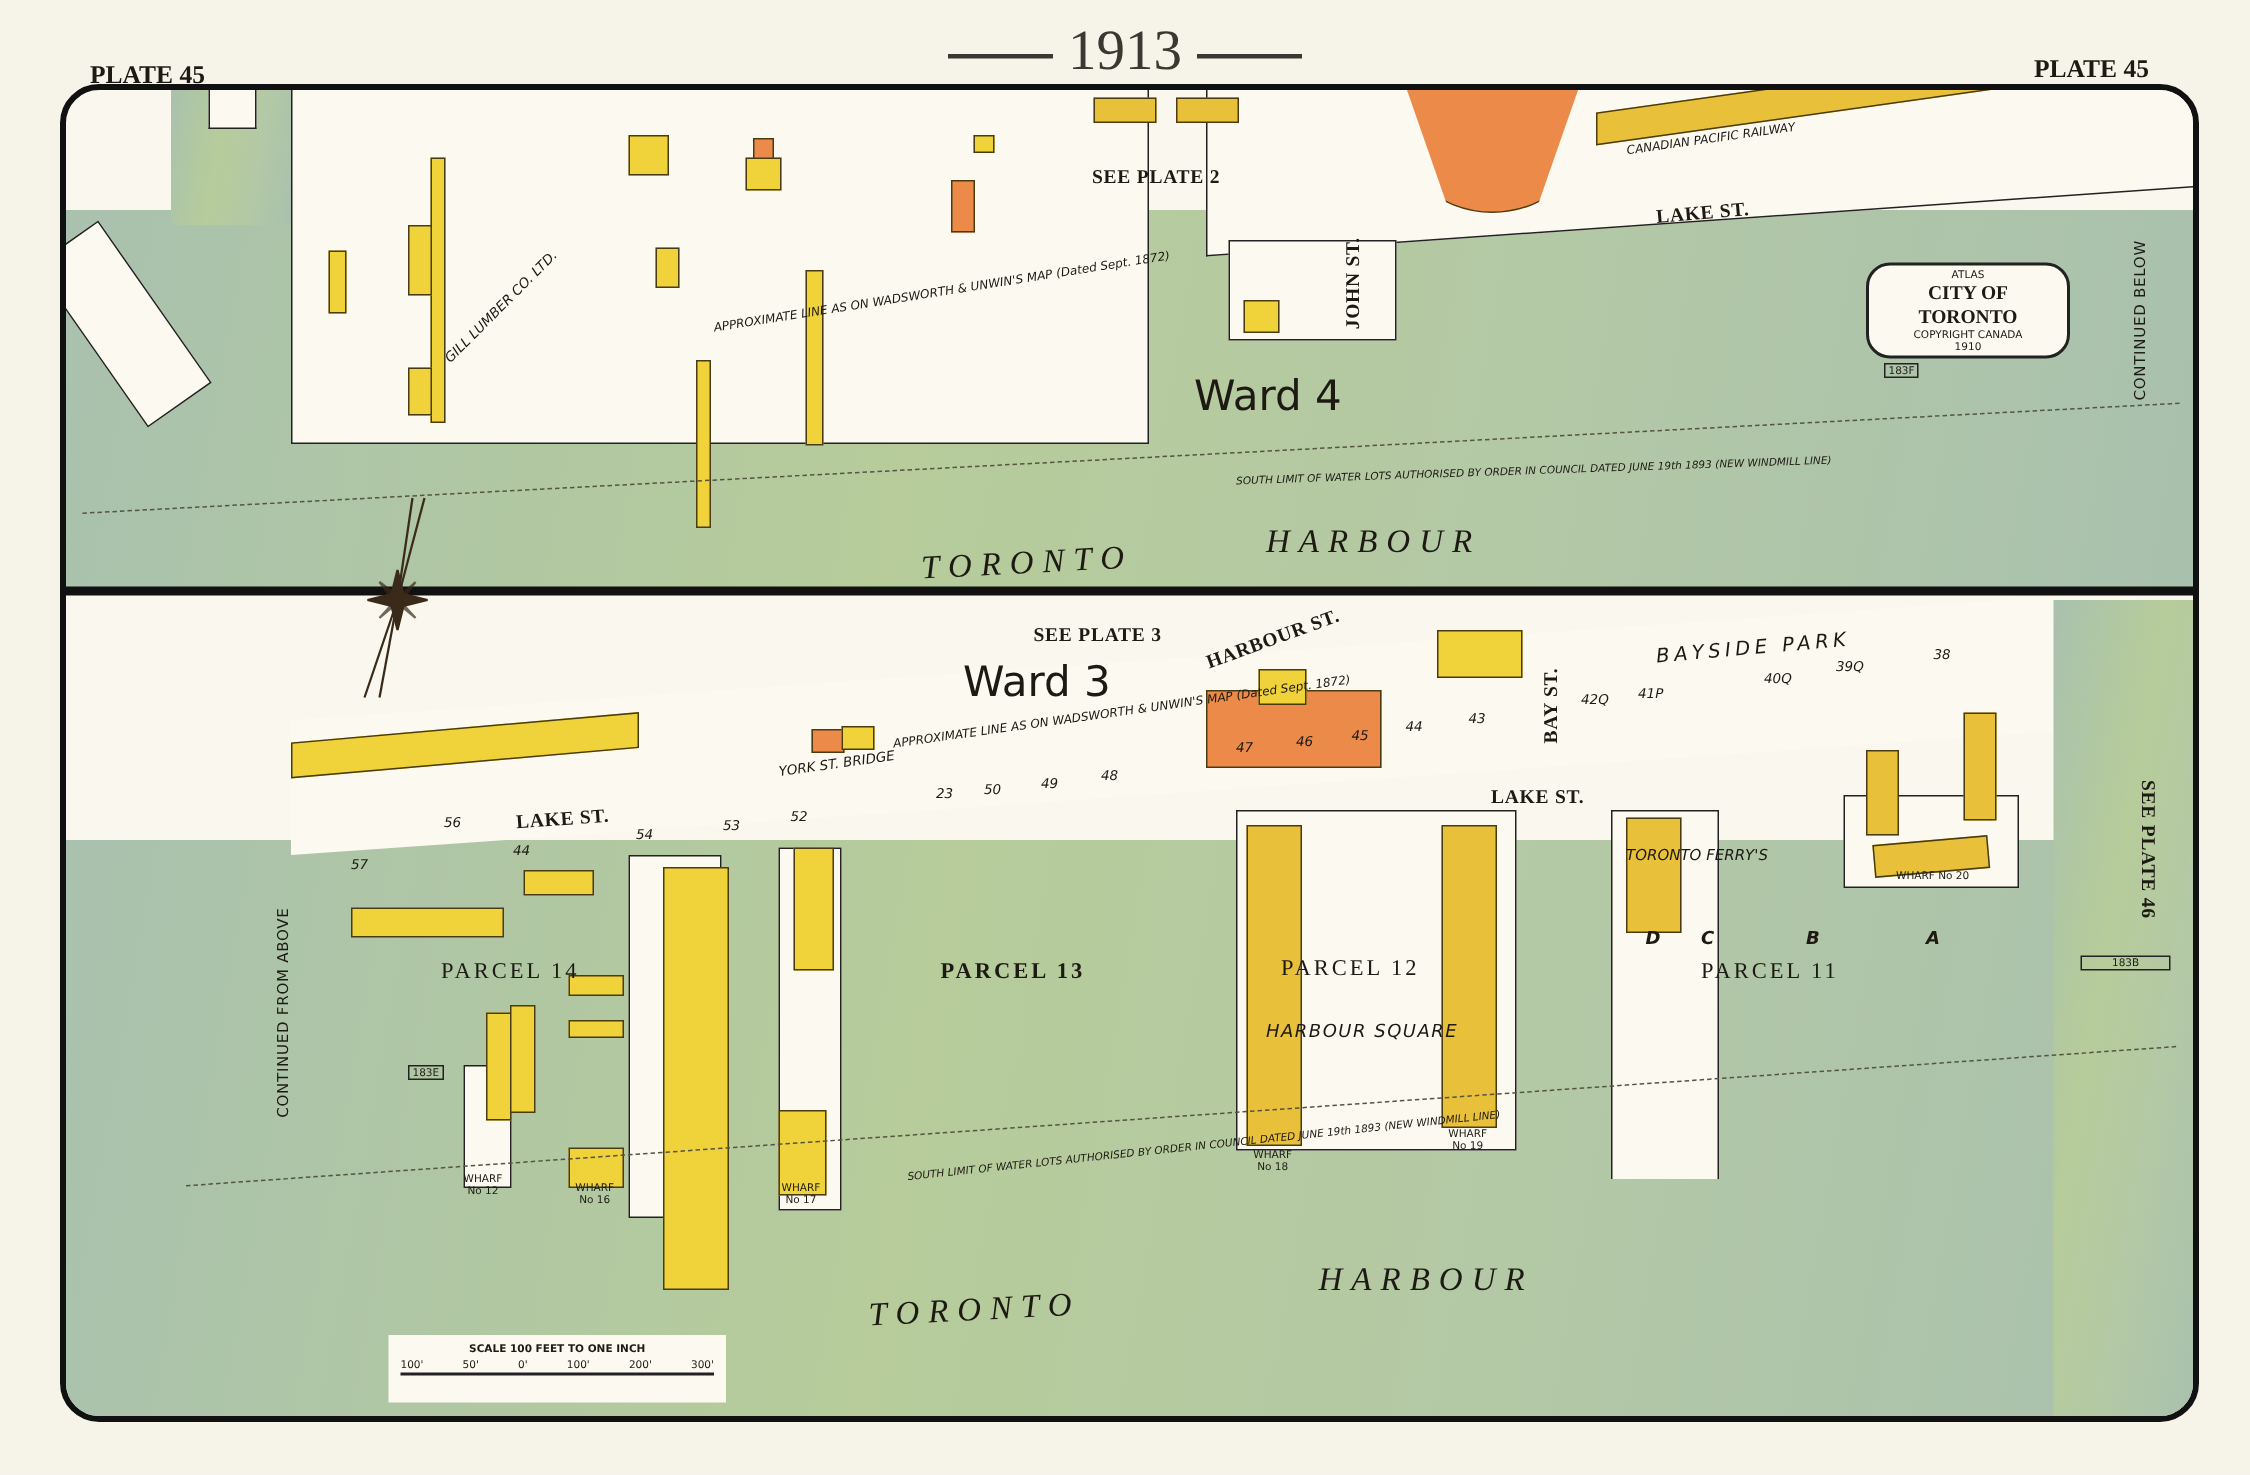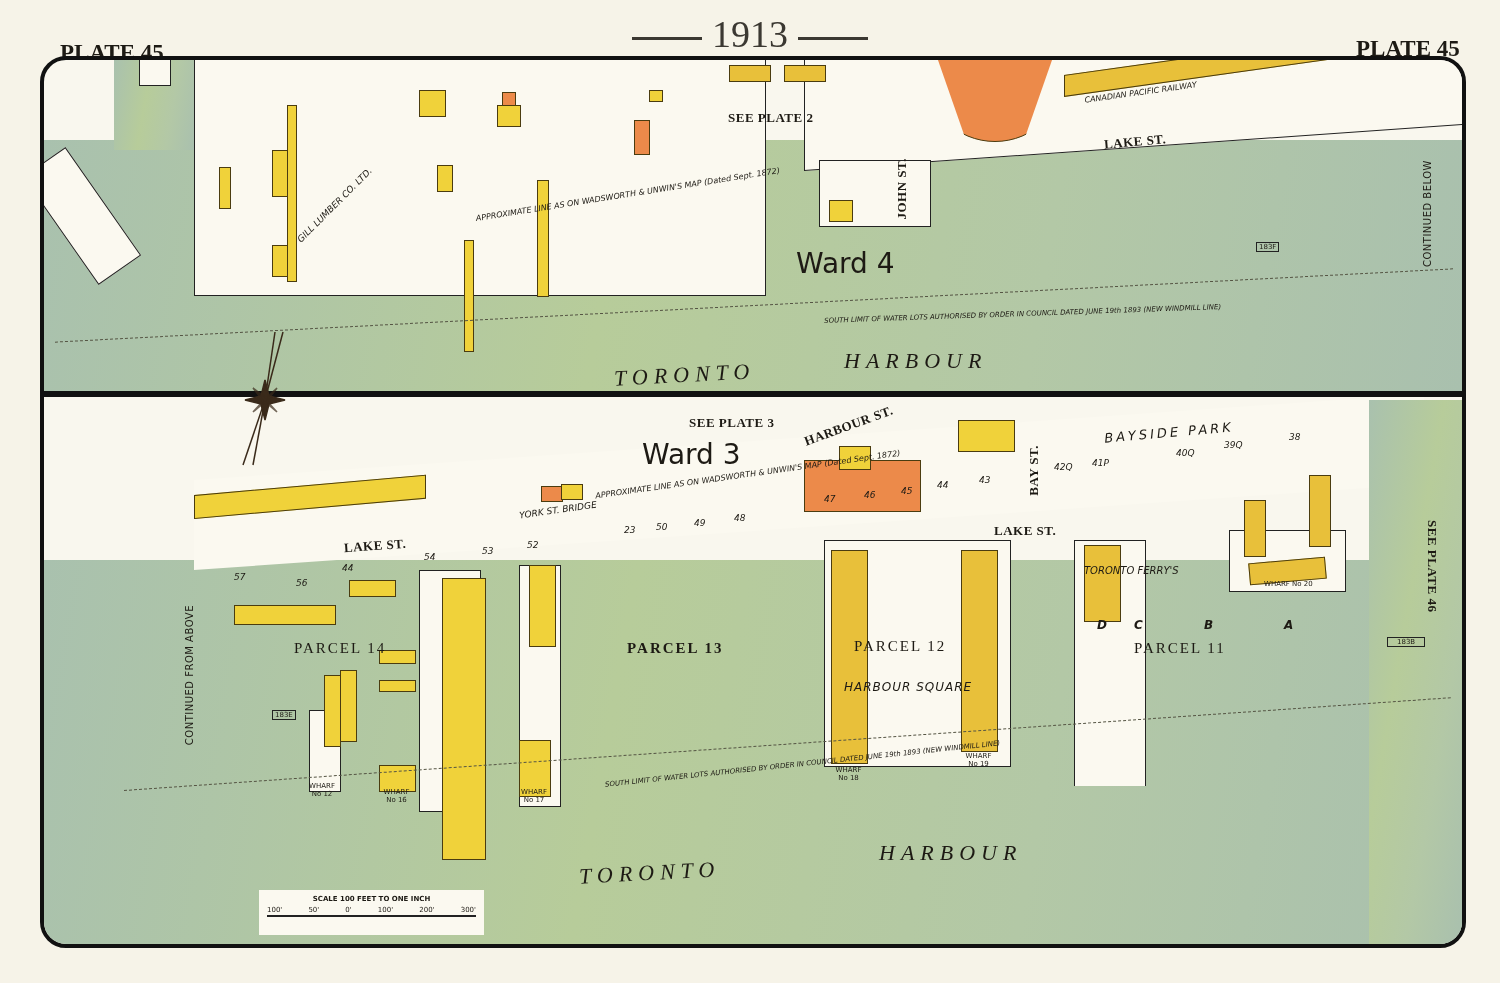--- a/index.html
+++ b/index.html
@@ -1,20 +1,20 @@
 <!DOCTYPE html>
 <html><head>
 <meta charset="utf-8">
 <style>
   html,body{margin:0;padding:0;}
   body{width:1500px;height:983px;background:#f6f3e8;position:relative;overflow:hidden;font-family:"DejaVu Serif",serif;color:#1d1a14;}
   .abs{position:absolute;}
   .year{left:0;top:12px;width:1500px;text-align:center;font-family:"Liberation Serif",serif;font-size:38px;color:#3b3832;}
   .year .dash{display:inline-block;width:70px;height:3px;background:#3b3832;vertical-align:middle;margin:0 10px;}
-  .plate{font-family:"Liberation Serif",serif;font-weight:bold;font-size:23px;}
+  .plate{font-family:"Liberation Serif",serif;font-weight:bold;font-size:17px;}
   .frame{left:40px;top:56px;width:1418px;height:884px;border:4px solid #111;border-radius:26px;overflow:hidden;background:#f9f7ee;}
   .divider{left:40px;top:391px;width:1422px;height:6px;background:#111;}
   .water{background:linear-gradient(100deg,#a9c1ae 0%,#b7cc9a 40%,#b3c8a6 70%,#a9c0ae 100%);}
   .bldY{background:#f0d23a;border:1.5px solid #4a3c10;}
   .bldO{background:#ec8a4a;border:1.5px solid #4a3c10;}
   .bldG{background:#e8c03a;border:1.5px solid #4a3c10;}
   .land{background:#fbf9f0;border:1.5px solid #222;}
   .lbl{font-family:"Liberation Serif",serif;font-weight:bold;font-size:13px;letter-spacing:.5px;}
   .ital{font-family:"Liberation Serif",serif;font-style:italic;letter-spacing:6px;font-size:22px;}
   .ward{font-family:"DejaVu Sans",sans-serif;font-size:28px;}
@@ -68,20 +68,26 @@
   <div class="abs lbl" style="left:684px;top:50px;">SEE PLATE 2</div>
   <div class="abs lbl vert" style="left:850px;top:98px;">JOHN ST.</div>
   <div class="abs lbl" style="left:1060px;top:74px;transform:rotate(-5deg);">LAKE ST.</div>
   <div class="abs small" style="left:240px;top:140px;transform:rotate(-45deg);">GILL LUMBER CO. LTD.</div>
   <div class="abs small" style="left:430px;top:130px;transform:rotate(-9deg);font-size:8px;">APPROXIMATE LINE AS ON WADSWORTH &amp; UNWIN'S MAP (Dated Sept. 1872)</div>
   <div class="abs ward" style="left:752px;top:187px;">Ward 4</div>
   <div class="abs small" style="left:780px;top:250px;transform:rotate(-2deg);font-size:7px;">SOUTH LIMIT OF WATER LOTS AUTHORISED BY ORDER IN COUNCIL DATED JUNE 19th 1893 (NEW WINDMILL LINE)</div>
   <div class="abs dashline" style="left:10px;top:245px;width:1400px;transform:rotate(-3deg);"></div>
   <div class="abs lbl vert" style="left:1378px;top:100px;font-family:'DejaVu Sans',sans-serif;font-size:10px;font-weight:normal;">CONTINUED BELOW</div>
 
+  <div class="abs logo" style="left:1200px;top:115px;width:120px;">
+    <div class="tiny">ATLAS</div>
+    <div style="font-family:'Liberation Serif',serif;font-size:13px;font-weight:bold;">CITY OF TORONTO</div>
+    <div class="tiny">COPYRIGHT CANADA</div>
+    <div class="tiny">1910</div>
+  </div>
   <div class="abs tiny" style="left:1212px;top:182px;border:1px solid #222;padding:0 2px;">183F</div>
 
   <div class="abs ital" style="left:570px;top:302px;transform:rotate(-3deg);">TORONTO</div>
   <div class="abs ital" style="left:800px;top:288px;">HARBOUR</div>
 
   <div class="abs water" style="left:0;top:500px;width:1418px;height:384px;"></div>
   <div class="abs land" style="left:150px;top:420px;width:1230px;height:90px;border:none;transform:skewY(-4deg);transform-origin:left top;"></div>
   <div class="abs water" style="left:1325px;top:340px;width:93px;height:544px;"></div>
 
   <div class="abs land" style="left:780px;top:480px;width:185px;height:225px;"></div>
@@ -121,21 +127,21 @@
   <div class="abs lbl vert" style="left:982px;top:385px;">BAY ST.</div>
   <div class="abs lbl" style="left:300px;top:478px;transform:rotate(-4deg);">LAKE ST.</div>
   <div class="abs lbl" style="left:950px;top:463px;">LAKE ST.</div>
   <div class="abs small" style="left:475px;top:445px;transform:rotate(-8deg);">YORK ST. BRIDGE</div>
   <div class="abs small" style="left:1060px;top:365px;font-size:13px;letter-spacing:3px;transform:rotate(-5deg);">BAYSIDE PARK</div>
   <div class="abs small" style="left:800px;top:620px;font-size:12px;letter-spacing:1px;">HARBOUR SQUARE</div>
   <div class="abs small" style="left:1040px;top:505px;font-size:10px;">TORONTO FERRY'S</div>
   <div class="abs small" style="left:550px;top:410px;transform:rotate(-8deg);font-size:8px;">APPROXIMATE LINE AS ON WADSWORTH &amp; UNWIN'S MAP (Dated Sept. 1872)</div>
 
   <div class="abs small" style="left:190px;top:512px;">57</div>
-  <div class="abs small" style="left:252px;top:518px;">56</div>
+  <div class="abs small" style="left:252px;top:484px;">56</div>
   <div class="abs small" style="left:298px;top:503px;">44</div>
   <div class="abs small" style="left:380px;top:492px;">54</div>
   <div class="abs small" style="left:438px;top:486px;">53</div>
   <div class="abs small" style="left:483px;top:480px;">52</div>
   <div class="abs small" style="left:580px;top:465px;">23</div>
   <div class="abs small" style="left:612px;top:462px;">50</div>
   <div class="abs small" style="left:650px;top:458px;">49</div>
   <div class="abs small" style="left:690px;top:453px;">48</div>
   <div class="abs small" style="left:780px;top:434px;">47</div>
   <div class="abs small" style="left:820px;top:430px;">46</div>
@@ -164,21 +170,21 @@
   <div class="abs tiny" style="left:917px;top:692px;width:35px;text-align:center;">WHARF No 19</div>
   <div class="abs tiny" style="left:1220px;top:520px;">WHARF No 20</div>
 
   <div class="abs small" style="left:560px;top:700px;transform:rotate(-6deg);font-size:7px;">SOUTH LIMIT OF WATER LOTS AUTHORISED BY ORDER IN COUNCIL DATED JUNE 19th 1893 (NEW WINDMILL LINE)</div>
   <div class="abs dashline" style="left:80px;top:730px;width:1330px;transform:rotate(-4deg);transform-origin:left;"></div>
 
   <div class="abs lbl vert" style="left:140px;top:545px;font-family:'DejaVu Sans',sans-serif;font-size:10px;font-weight:normal;">CONTINUED FROM ABOVE</div>
   <div class="abs lbl vert" style="left:1380px;top:460px;transform:none;">SEE PLATE 46</div>
 
   <div class="abs tiny" style="left:228px;top:650px;border:1px solid #222;padding:0 2px;">183E</div>
-  <div class="abs tiny" style="left:1343px;top:577px;border:1px solid #222;padding:0 9px;">183B</div>
+  <div class="abs tiny" style="left:1343px;top:577px;border:1px solid #222;padding:0 20px;">183B</div>
 
   <div class="abs ital" style="left:535px;top:800px;transform:rotate(-3deg);">TORONTO</div>
   <div class="abs ital" style="left:835px;top:780px;">HARBOUR</div>
 
   <div class="abs" style="left:215px;top:830px;width:225px;height:45px;background:#fbf9f0;">
     <div class="tiny" style="text-align:center;font-weight:bold;margin-top:5px;">SCALE 100 FEET TO ONE INCH</div>
     <div style="display:flex;justify-content:space-between;padding:3px 8px 0;">
       <span class="tiny">100'</span>
       <span class="tiny">50'</span>
       <span class="tiny">0'</span>

